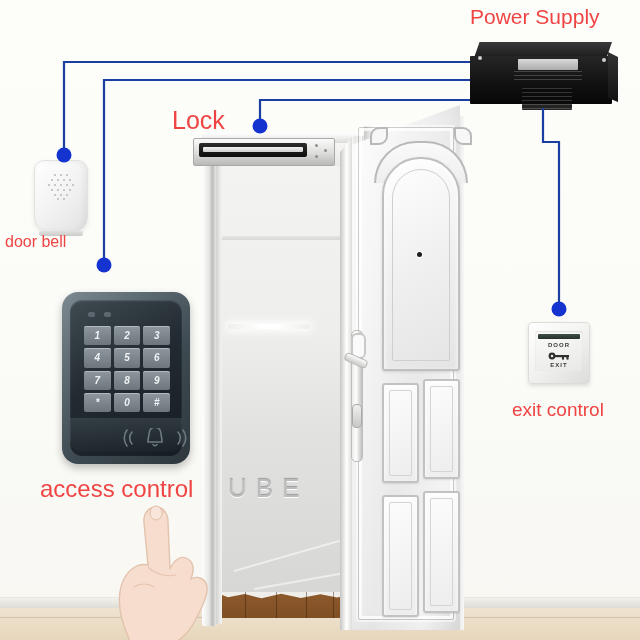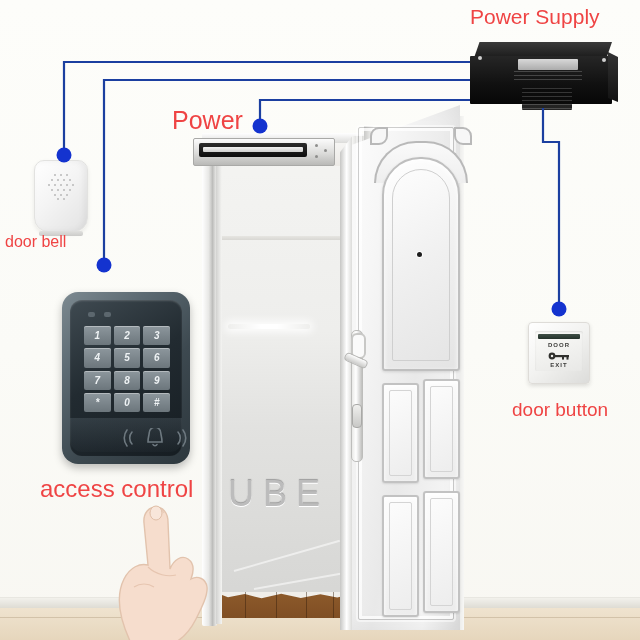--- a/index.html
+++ b/index.html
@@ -14,21 +14,21 @@
   .wall{position:absolute;left:0;top:0;width:640px;height:640px;background:linear-gradient(180deg,#fdfdfa 0%,#fbfbf7 55%,#f8f7f2 100%);}
   .baseboard{position:absolute;left:0;bottom:32px;width:640px;height:10px;background:linear-gradient(180deg,#f2f1ec,#dedcd4);border-top:1px solid #e8e7e1;}
   .floorwood{position:absolute;left:0;bottom:0;width:640px;height:32px;background:linear-gradient(180deg,#efe3cf,#e6d6bc);}
   .floorwood:after{content:"";position:absolute;left:0;top:9px;width:640px;height:1px;background:rgba(180,160,130,.45);}
 
   
   .opening{position:absolute;left:214px;top:140px;width:140px;height:478px;background:linear-gradient(180deg,#f4f4f2 0%,#eeeeec 40%,#e2e2e0 60%,#d5d5d3 100%);overflow:hidden;}
   .op-ceil{position:absolute;left:0;top:0;width:100%;height:26px;background:linear-gradient(180deg,#f7f7f5,#eceae6);}
   .op-shelf{position:absolute;left:0;top:96px;width:100%;height:4px;background:linear-gradient(180deg,#e6e5e1,#d8d7d3);}
   .op-light{position:absolute;left:14px;top:184px;width:82px;height:5px;background:linear-gradient(90deg,rgba(255,255,255,0),#ffffff 40%,#ffffff 60%,rgba(255,255,255,0));border-radius:3px;box-shadow:0 0 9px 3px rgba(255,255,255,.9);}
-  .op-logo{position:absolute;left:14px;top:333px;font-size:36px;letter-spacing:9px;color:#bcbcbc;font-family:"Liberation Sans",sans-serif;text-shadow:0 1px 0 #fff,0 -1px 1px #9d9d9d;}
+  .op-logo{position:absolute;left:14px;top:333px;font-size:26px;letter-spacing:9px;color:#bcbcbc;font-family:"Liberation Sans",sans-serif;text-shadow:0 1px 0 #fff,0 -1px 1px #9d9d9d;}
   .op-wood{position:absolute;left:0;top:452px;width:100%;height:60px;background:linear-gradient(180deg,#8d5a2b,#7a4a21 60%,#6d4320);}
   .op-wood:before{content:"";position:absolute;left:0;top:0;width:100%;height:7px;background:#f0eeea;clip-path:polygon(0 0,10% 75%,22% 30%,34% 90%,48% 25%,62% 85%,76% 32%,88% 80%,100% 20%,100% 0);}
   .op-wp{position:absolute;top:0;height:100%;width:1px;background:rgba(50,28,10,.45);}
   .op-diag{position:absolute;background:rgba(255,255,255,.55);height:2px;transform-origin:left center;}
 
   
   .frame-l{position:absolute;left:202px;top:136px;width:15px;height:490px;background:linear-gradient(90deg,#ffffff,#e7e7e5 45%,#bdbdbb 70%,#f2f2f0);border-radius:2px;}
   .frame-l2{position:absolute;left:216px;top:142px;width:6px;height:482px;background:linear-gradient(90deg,#d2d2d0,#f4f4f2);}
   .frame-top{position:absolute;left:202px;top:133px;width:196px;height:10px;background:linear-gradient(180deg,#ffffff,#dcdcda);}
   .frame-r{position:absolute;left:352px;top:136px;width:13px;height:490px;background:linear-gradient(90deg,#f6f6f4,#cfcfcd 60%,#ededeb);}
@@ -310,18 +310,18 @@
                C120 92 128 96 129 104 C130 112 124 124 118 136
                C112 148 104 156 96 160 L52 160 Z" fill="#f6ddcd" stroke="#e2c3ad" stroke-width="1.4"></path>
       <path d="M72 30 C74 24 83 24 86 30" fill="none" stroke="#e8cbb8" stroke-width="1.2"></path>
       <ellipse cx="78" cy="30" rx="6" ry="7" fill="#f8e6da" stroke="#e0bfa8" stroke-width="1"></ellipse>
       <path d="M70 84 C78 92 90 94 98 92" fill="none" stroke="#e6c5b0" stroke-width="1.2"></path>
       <path d="M56 104 C62 100 70 100 76 104" fill="none" stroke="#e6c5b0" stroke-width="1.1"></path>
     </g>
   </svg>
 
   <div class="lbl lbl-power">Power Supply</div>
-  <div class="lbl lbl-lock">Power</div>
+  <div class="lbl lbl-lock">Lock</div>
   <div class="lbl lbl-bell">door bell</div>
   <div class="lbl lbl-acc">access control</div>
-  <div class="lbl lbl-exit">door button</div>
+  <div class="lbl lbl-exit">exit control</div>
 
 </div>
 
 </body></html>

